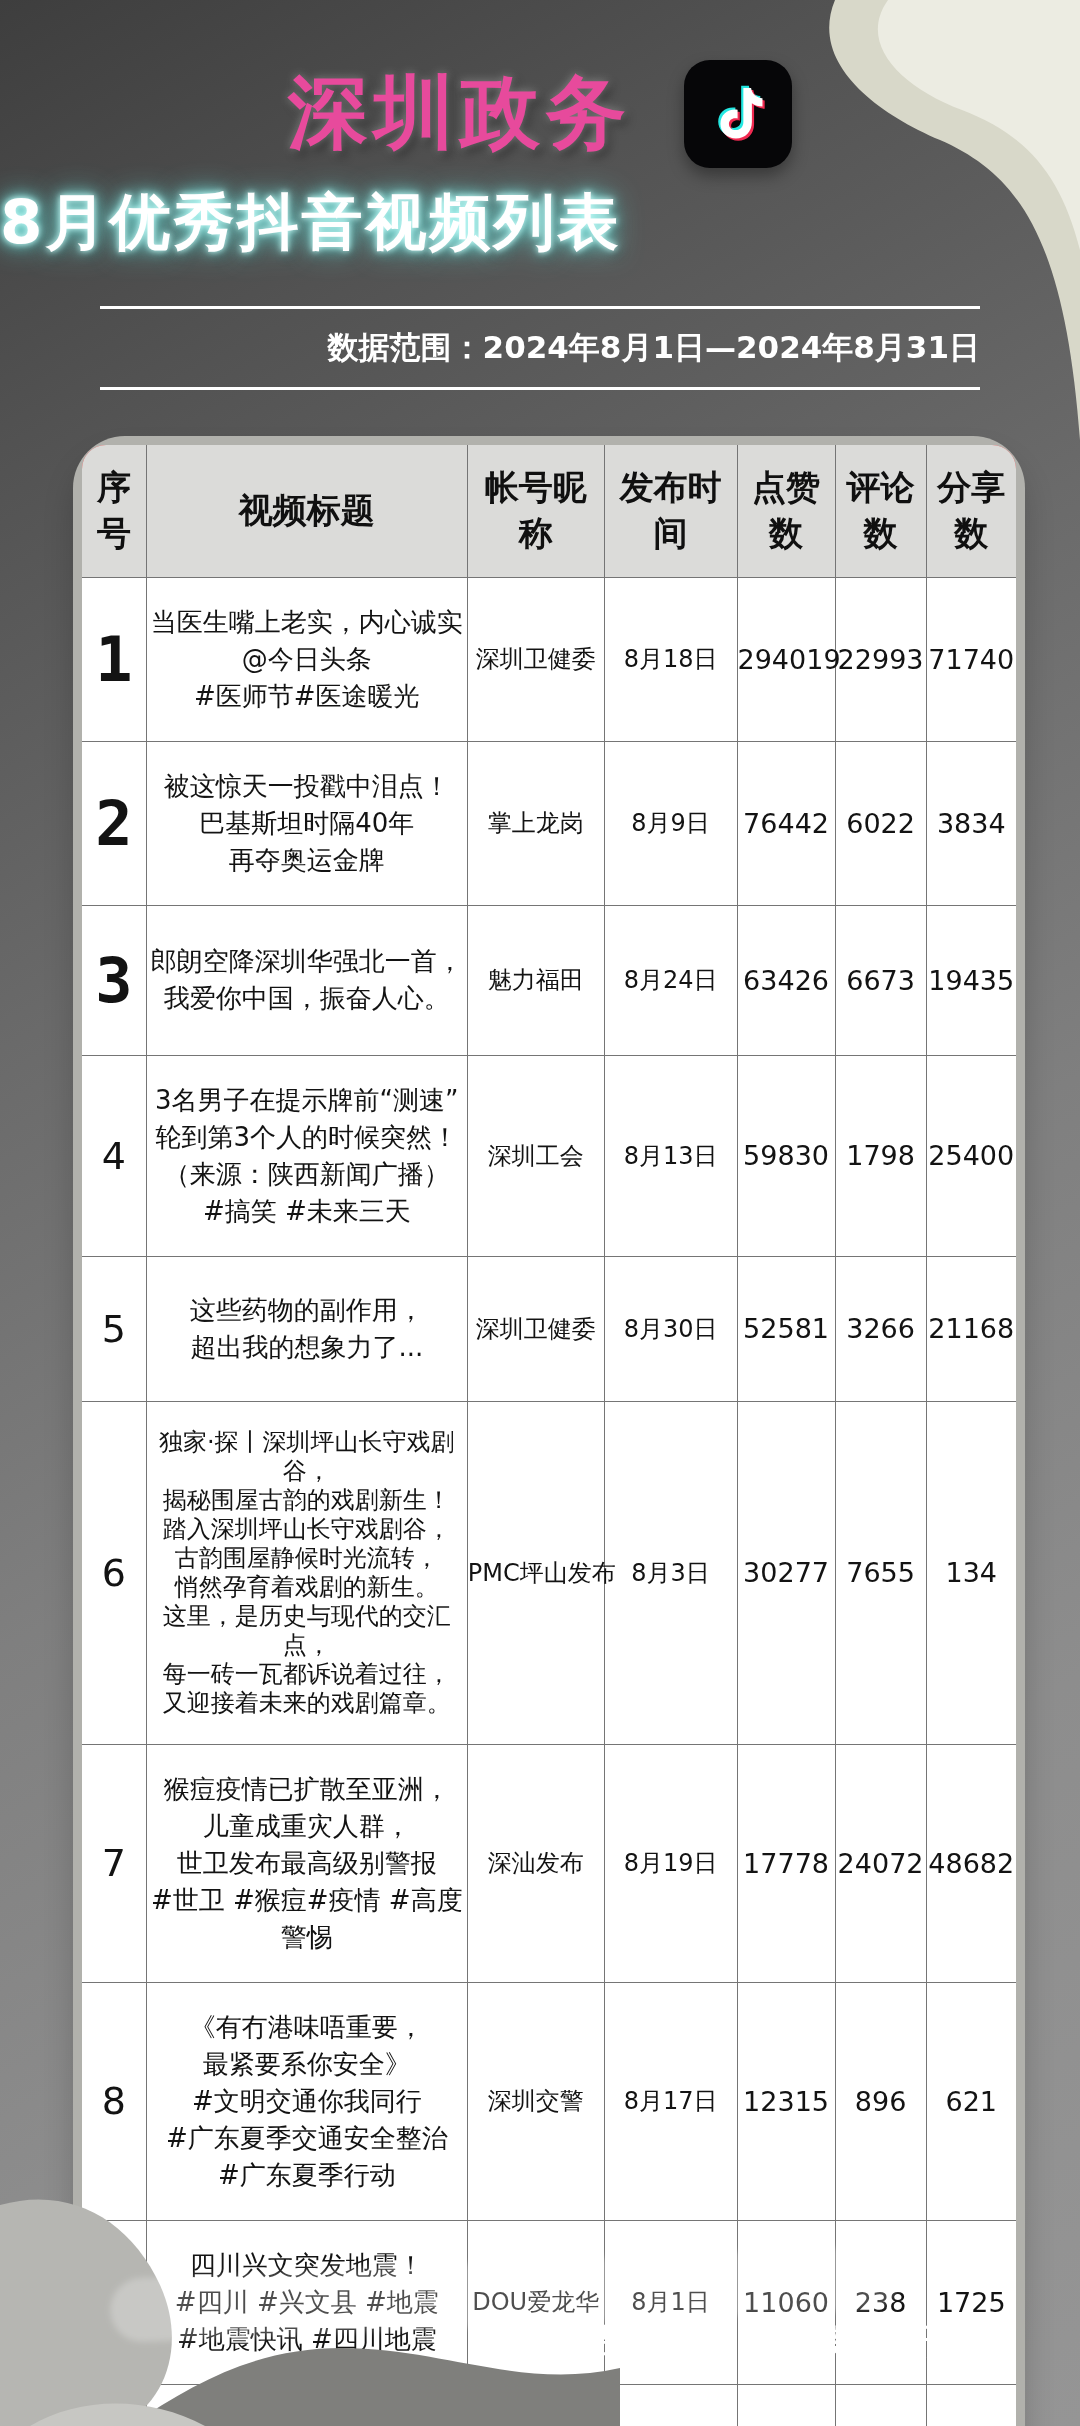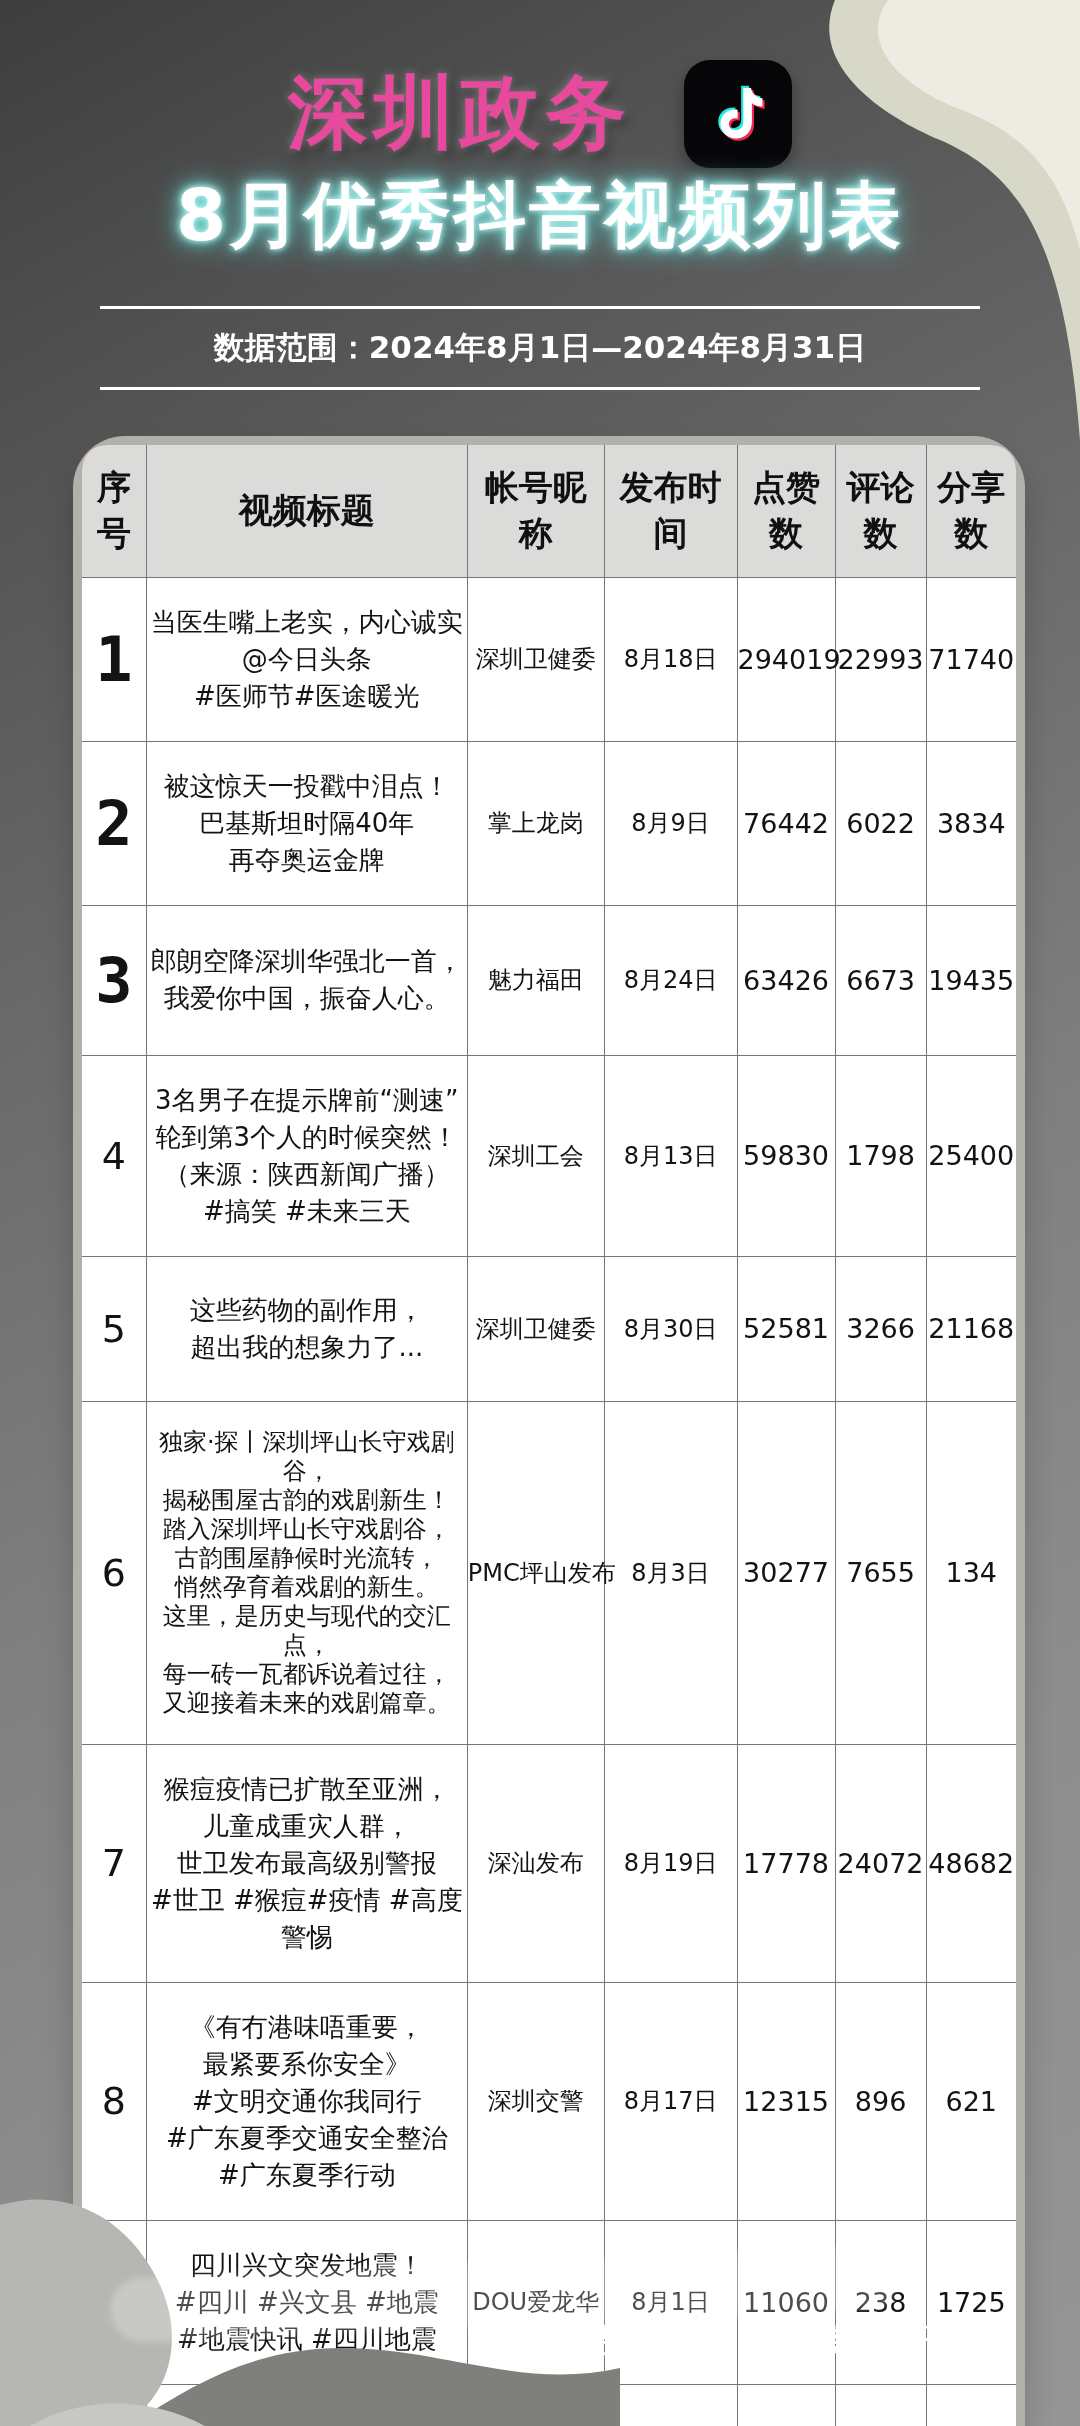--- a/index.html
+++ b/index.html
@@ -10,25 +10,25 @@
   .decor-tr{top:0;right:0}
   .decor-bl{bottom:0;left:0}
   .card-glow{position:absolute;left:110px;top:2262px;width:790px;height:64px;
     background:rgba(255,255,255,.25);border-radius:40px;transform:rotate(-2.5deg);filter:blur(3px)}
 
   .title-row{display:flex;align-items:center;justify-content:center;gap:52px;padding-top:60px}
   .title-pink{font-size:80px;font-weight:800;color:#e74a9c;letter-spacing:6px;
     text-shadow:0 0 10px rgba(255,255,255,.35),4px 5px 8px rgba(25,25,25,.6)}
   .logo{width:108px;height:108px;background:#060608;border-radius:26px;
     display:flex;align-items:center;justify-content:center;box-shadow:0 8px 16px rgba(0,0,0,.35)}
-  .title-cyan{text-align:center;font-size:72px;font-weight:800;color:#ffffff;letter-spacing:3px;
+  .title-cyan{margin-top:14px;text-align:left;font-size:61px;font-weight:800;color:#ffffff;letter-spacing:3px;
     text-shadow:0 0 6px #c9fbf8,0 0 14px #8af1ec,0 0 28px #63e4de,4px 5px 10px rgba(25,25,25,.5)}
 
   .meta{width:880px;margin:42px auto 0;border-top:3px solid #ffffff;border-bottom:3px solid #ffffff;
-    padding:14px 0;text-align:center;color:#ffffff;font-weight:700;font-size:31px;line-height:1.6}
+    padding:14px 0;text-align:right;color:#ffffff;font-weight:700;font-size:31px;line-height:1.6}
 
   .card-wrap{width:934px;margin:46px 0 0 73px;background:#b1b1ac;border-radius:52px;padding:9px;
     box-shadow:0 20px 30px rgba(0,0,0,.18)}
   .card{background:#ef4444;border-radius:24px;overflow:hidden}
   table{width:100%;border-collapse:collapse;border-style:hidden;table-layout:fixed}
   th,td{border:1px solid #757575;text-align:center;vertical-align:middle;padding:0}
   thead th{background:#dbdbd9;height:132px;font-family:"Liberation Serif","DejaVu Serif",serif;
     font-size:34px;font-weight:700;color:#101010}
   tbody td{background:#ffffff;color:#131313}
   tbody tr:nth-of-type(1){height:150px}

